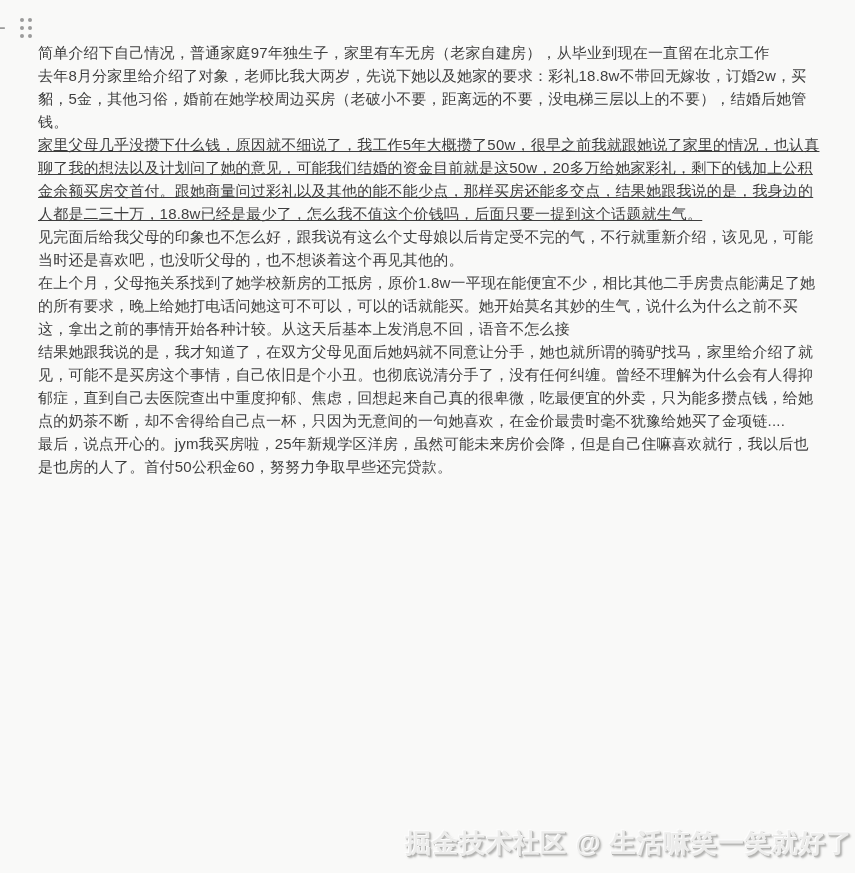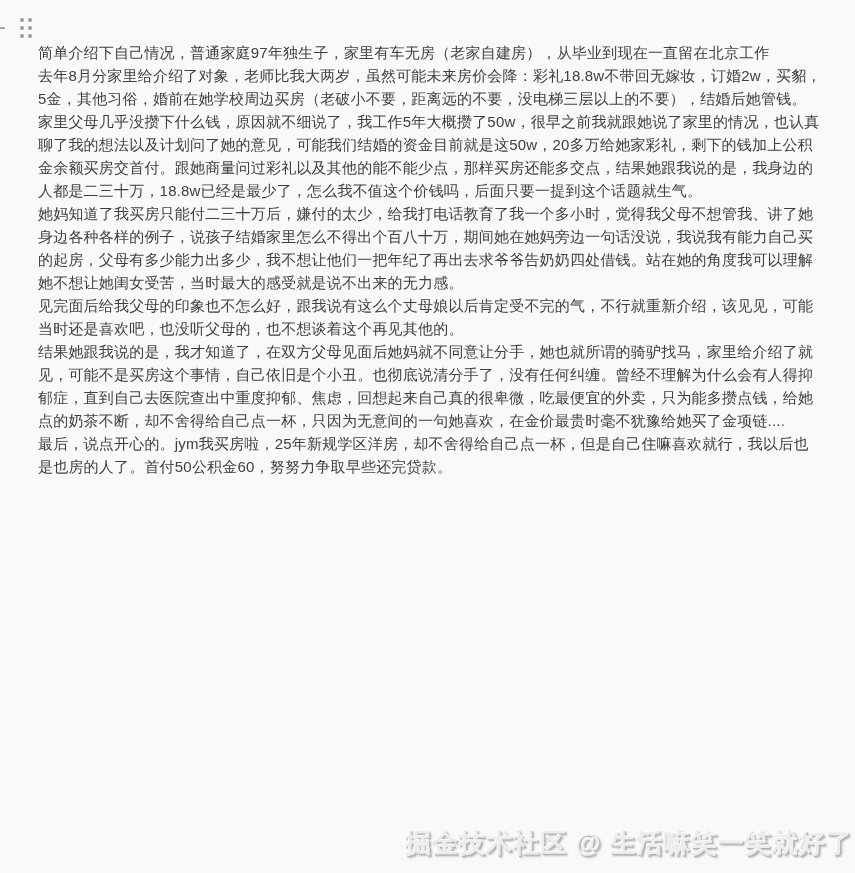--- a/index.html
+++ b/index.html
@@ -50,21 +50,21 @@
     top: 0; left: 0;
     width: 855px;
     padding: 41px 33px 0 38px;
     color: #3e3e3e;
     font-size: 15px;
     line-height: 23px;
     letter-spacing: 0.2px;
   }
   .content p { margin: 0; }
   .g35 { margin-top: 35px; }
-  .g38 { margin-top: 38px; }
+  .g38 { margin-top: 38px; text-decoration: underline; }
   .g6  { margin-top: 6px;  }
   .g21 { margin-top: 21px; }
   .g12 { margin-top: 12px; }
   .g40 { margin-top: 40px; }
   .g36 { margin-top: 36px; }
   .g29 { margin-top: 29px; }
   
   .watermark {
     position: absolute;
     right: 2px;
@@ -94,23 +94,23 @@
         <i></i>
         <i></i>
         <i></i>
         <i></i>
         <i></i>
     </span>
   </div>
 
   <div class="content">
     <p>简单介绍下自己情况，普通家庭97年独生子，家里有车无房（老家自建房），从毕业到现在一直留在北京工作</p>
-    <p class="g35">去年8月分家里给介绍了对象，老师比我大两岁，虽然可能未来房价会降：彩礼18.8w不带回无嫁妆，订婚2w，买貂，5金，其他习俗，婚前在她学校周边买房（老破小不要，距离远的不要，没电梯三层以上的不要），结婚后她管钱。</p>
+    <p class="g35">去年8月分家里给介绍了对象，老师比我大两岁，先说下她以及她家的要求：彩礼18.8w不带回无嫁妆，订婚2w，买貂，5金，其他习俗，婚前在她学校周边买房（老破小不要，距离远的不要，没电梯三层以上的不要），结婚后她管钱。</p>
     <p class="g38">家里父母几乎没攒下什么钱，原因就不细说了，我工作5年大概攒了50w，很早之前我就跟她说了家里的情况，也认真聊了我的想法以及计划问了她的意见，可能我们结婚的资金目前就是这50w，20多万给她家彩礼，剩下的钱加上公积金余额买房交首付。跟她商量问过彩礼以及其他的能不能少点，那样买房还能多交点，结果她跟我说的是，我身边的人都是二三十万，18.8w已经是最少了，怎么我不值这个价钱吗，后面只要一提到这个话题就生气。</p>
-    <p class="g6">她妈知道了我买房只能付二三十万后，嫌付的太少，给我打电话教育了我一个多小时，觉得我父母不想管我、讲了她身边各种各样的例子，说孩子结婚家里怎么不得出个百八十万，期间她在她妈旁边一句话没说，我说我有能力自己买的起房，父母有多少能力出多少，我不想让他们一把年纪了再出去求爷爷告奶奶四处借钱。站在她的角度我可以理解她不想让她闺女受苦，当时最大的感受就是说不出来的无力感。</p>
     <p class="g12">见完面后给我父母的印象也不怎么好，跟我说有这么个丈母娘以后肯定受不完的气，不行就重新介绍，该见见，可能当时还是喜欢吧，也没听父母的，也不想谈着这个再见其他的。</p>
+    <p class="g40">在上个月，父母拖关系找到了她学校新房的工抵房，原价1.8w一平现在能便宜不少，相比其他二手房贵点能满足了她的所有要求，晚上给她打电话问她这可不可以，可以的话就能买。她开始莫名其妙的生气，说什么为什么之前不买这，拿出之前的事情开始各种计较。从这天后基本上发消息不回，语音不怎么接</p>
     <p class="g36">结果她跟我说的是，我才知道了，在双方父母见面后她妈就不同意让分手，她也就所谓的骑驴找马，家里给介绍了就见，可能不是买房这个事情，自己依旧是个小丑。也彻底说清分手了，没有任何纠缠。曾经不理解为什么会有人得抑郁症，直到自己去医院查出中重度抑郁、焦虑，回想起来自己真的很卑微，吃最便宜的外卖，只为能多攒点钱，给她点的奶茶不断，却不舍得给自己点一杯，只因为无意间的一句她喜欢，在金价最贵时毫不犹豫给她买了金项链....</p>
-    <p class="g29">最后，说点开心的。jym我买房啦，25年新规学区洋房，却不舍得给自己点一杯，但是自己住嘛喜欢就行，我以后也是也房的人了。首付50公积金60，努努力争取早些还完贷款。</p>
+    <p class="g29">最后，说点开心的。jym我买房啦，25年新规学区洋房，虽然可能未来房价会降，但是自己住嘛喜欢就行，我以后也是也房的人了。首付50公积金60，努努力争取早些还完贷款。</p>
   </div>
 
   <div class="watermark">掘金技术社区 @ 生活嘛笑一笑就好了</div>
 
 </div>
 
 </body></html>

